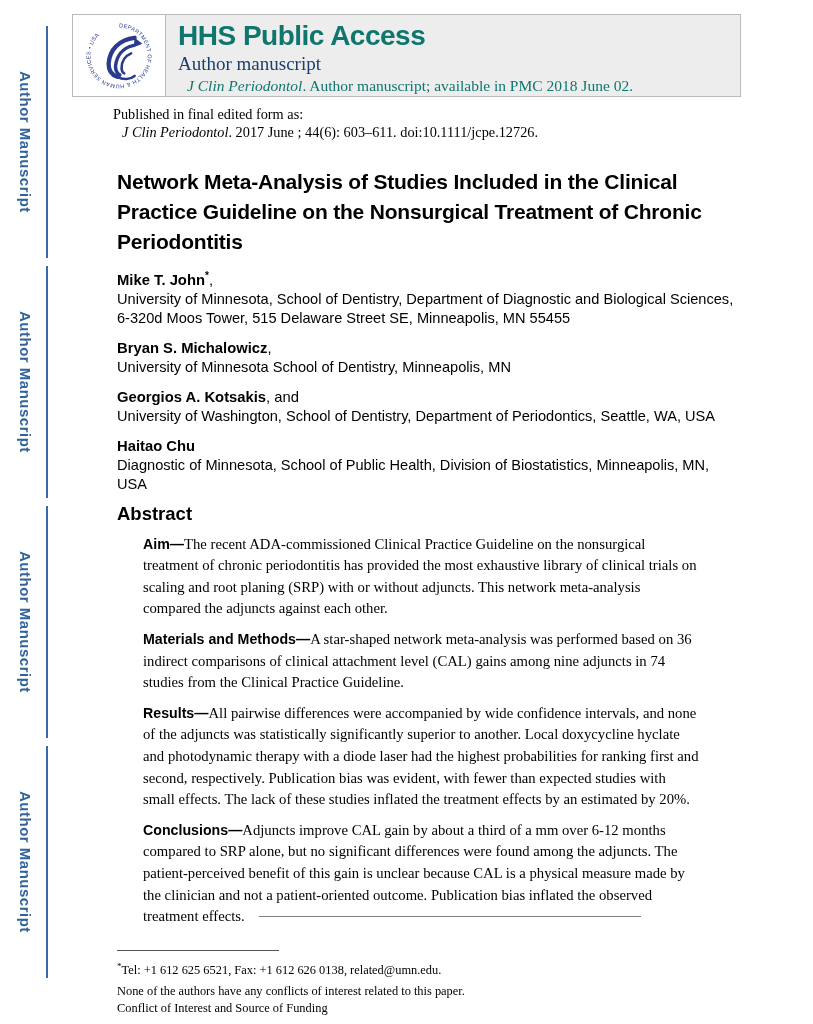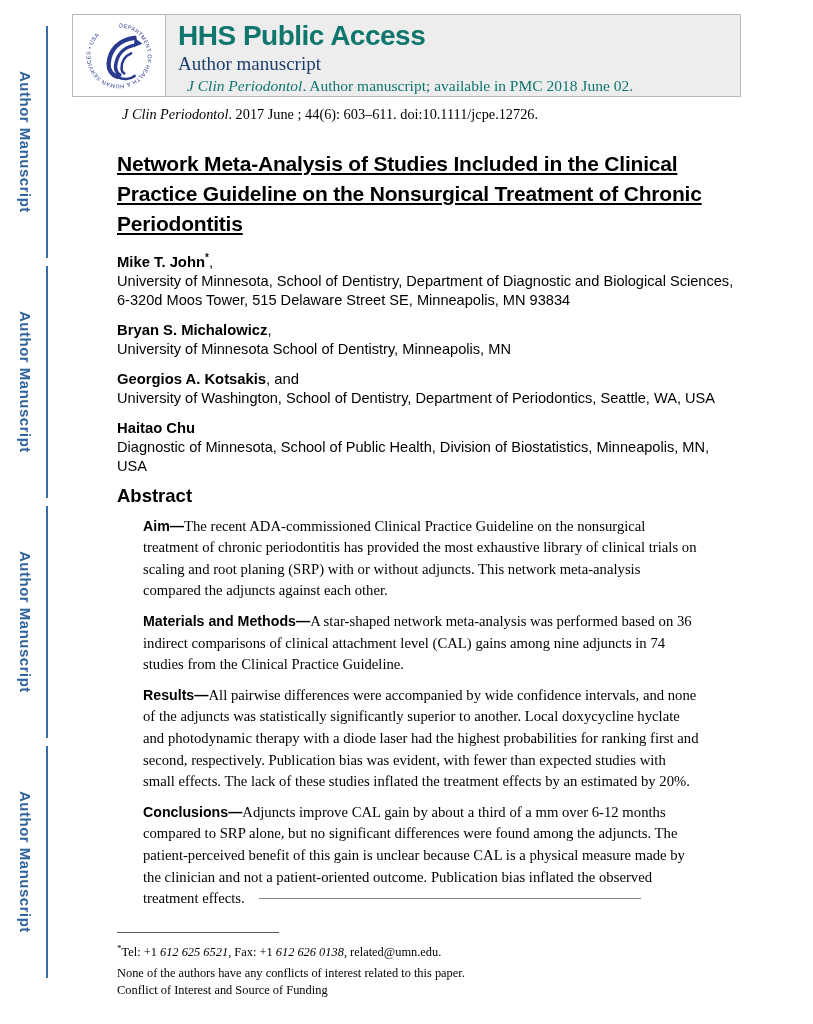--- a/index.html
+++ b/index.html
@@ -27,36 +27,36 @@
   .hdr-title{font:700 28px/32px "Liberation Sans",sans-serif;letter-spacing:-.5px;color:#0f766e;}
   .hdr-sub{font:19px/22px "Liberation Serif",serif;color:#1c3e6d;margin-top:1px;}
   .hdr-journal{font:15.5px/19px "Liberation Serif",serif;color:#0f766e;margin-top:1px;margin-left:9px;}
   .hdr-journal .it{font-style:italic;}
   
   .pub{margin:8px 0 0 41px;font:14.3px/18px "Liberation Serif",serif;}
   .pub-l2{padding-left:9px;}
   .pub-l2 .it{font-style:italic;}
   
   .bodycol{margin-left:45px;}
-  .art-title{margin-top:26px;font:700 21px/30px "Liberation Sans",sans-serif;max-width:648px;letter-spacing:-.2px;text-decoration:underline;}
+  .art-title{margin-top:26px;font:700 21px/30px "Liberation Sans",sans-serif;max-width:648px;letter-spacing:-.2px;}
   .authors{margin-top:9px;}
   .author-block{margin-bottom:6px;}
   .author-name{font:700 14.8px/19px "Liberation Sans",sans-serif;}
   .author-name sup{font-size:10px;font-weight:700;}
   .author-name .suffix{font-weight:400;}
   .author-aff{font:14.6px/19px "Liberation Sans",sans-serif;max-width:662px;}
   .abs-heading{margin-top:8px;font:700 18.5px/23px "Liberation Sans",sans-serif;}
   .abs-para{margin-top:9px;padding-left:26px;width:556px;font:14.7px/21.6px "Liberation Serif",serif;}
   .abs-label{font:700 14.2px "Liberation Sans",sans-serif;}
   .trailing-rule{display:inline-block;width:382px;border-bottom:1.5px solid #808080;margin-left:14px;transform:translateY(-4px);}
   
   .fn-sep{margin-top:22px;width:162px;border-top:1.5px solid #555;}
   .fn{margin-top:7px;font:12.4px/16.5px "Liberation Serif",serif;}
   .fn sup{font-size:9px;}
-  .fn .it{font-style:italic;text-align:right;}
+  .fn .it{text-align:right;}
   .fn-coi{margin-top:5px;font:12.4px/16.5px "Liberation Serif",serif;}
   .fn-coi div{margin:0;}
 </style>
 </head>
 <body>
 
 <div class="wm" style="top:24px">
   <span class="wm-text">Author Manuscript</span>
   <div class="wm-line"></div>
 </div>
@@ -94,31 +94,32 @@
       </svg>
     </div>
     <div class="hdr-txt">
       <div class="hdr-title">HHS Public Access</div>
       <div class="hdr-sub">Author manuscript</div>
       <div class="hdr-journal"><span class="it">J Clin Periodontol</span><span>. Author manuscript; available in PMC 2018 June 02.</span></div>
     </div>
   </div>
 
   <div class="pub">
+    <div>Published in final edited form as:</div>
     <div class="pub-l2"><span class="it">J Clin Periodontol</span><span>. 2017 June ; 44(6): 603–611. doi:10.1111/jcpe.12726.</span></div>
   </div>
 
   <div class="bodycol">
 
     <div class="art-title">Network Meta-Analysis of Studies Included in the Clinical Practice Guideline on the Nonsurgical Treatment of Chronic Periodontitis</div>
 
     <div class="authors">
       <div class="author-block">
         <div class="author-name"><span>Mike T. John</span><sup>*</sup><span class="suffix">,</span></div>
-        <div class="author-aff">University of Minnesota, School of Dentistry, Department of Diagnostic and Biological Sciences, 6-320d Moos Tower, 515 Delaware Street SE, Minneapolis, MN 93834</div>
+        <div class="author-aff">University of Minnesota, School of Dentistry, Department of Diagnostic and Biological Sciences, 6-320d Moos Tower, 515 Delaware Street SE, Minneapolis, MN 55455</div>
       </div>
       <div class="author-block">
         <div class="author-name"><span>Bryan S. Michalowicz</span><sup></sup><span class="suffix">,</span></div>
         <div class="author-aff">University of Minnesota School of Dentistry, Minneapolis, MN</div>
       </div>
       <div class="author-block">
         <div class="author-name"><span>Georgios A. Kotsakis</span><sup></sup><span class="suffix">, and</span></div>
         <div class="author-aff">University of Washington, School of Dentistry, Department of Periodontics, Seattle, WA, USA</div>
       </div>
       <div class="author-block">

